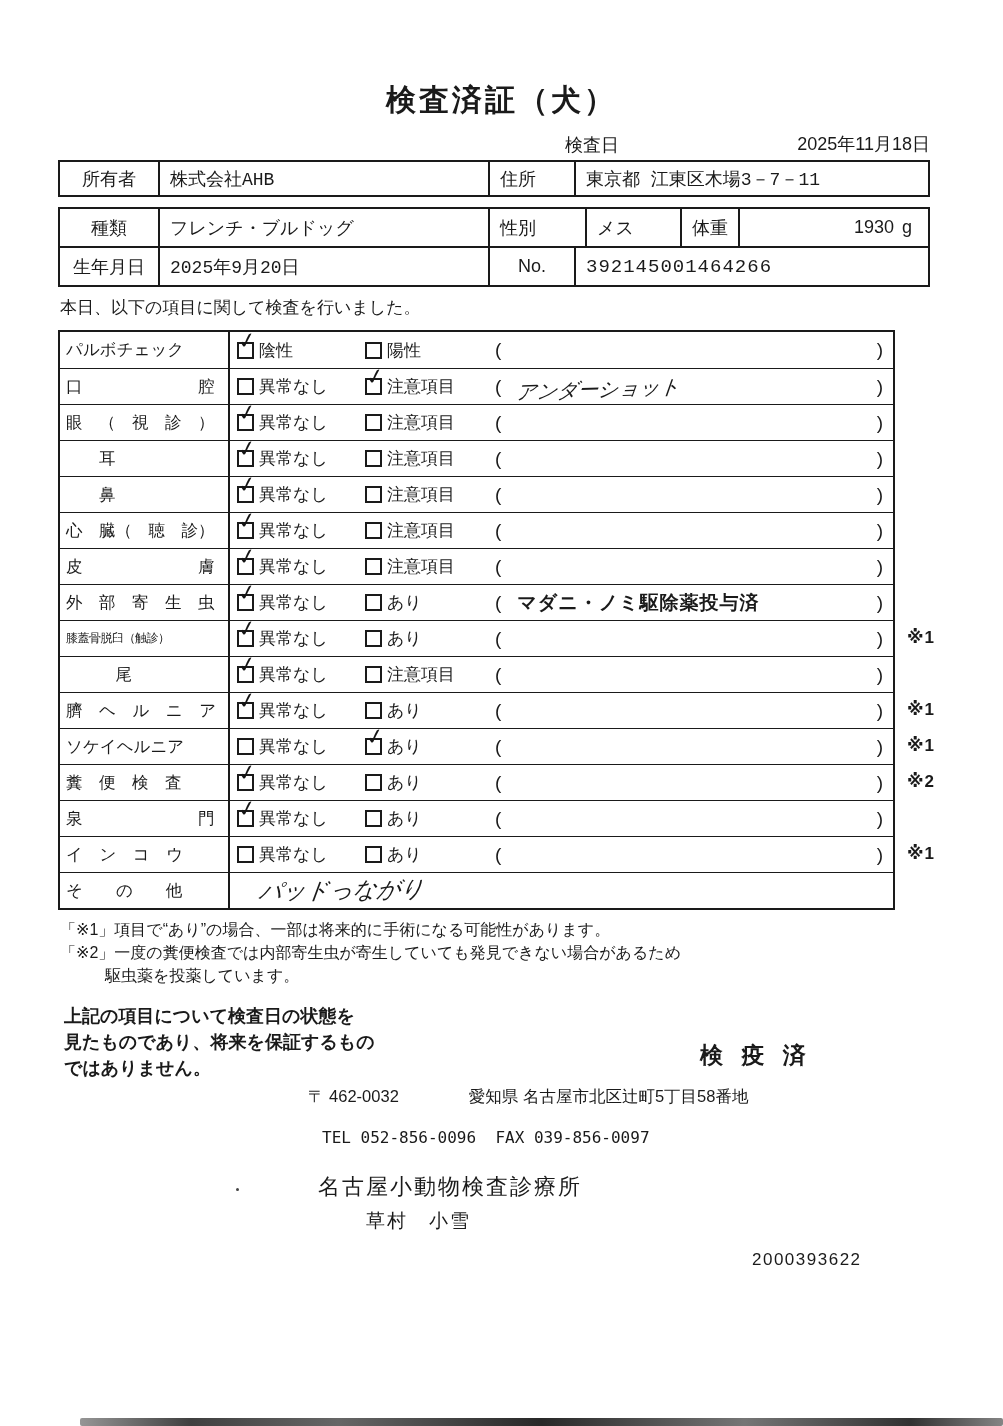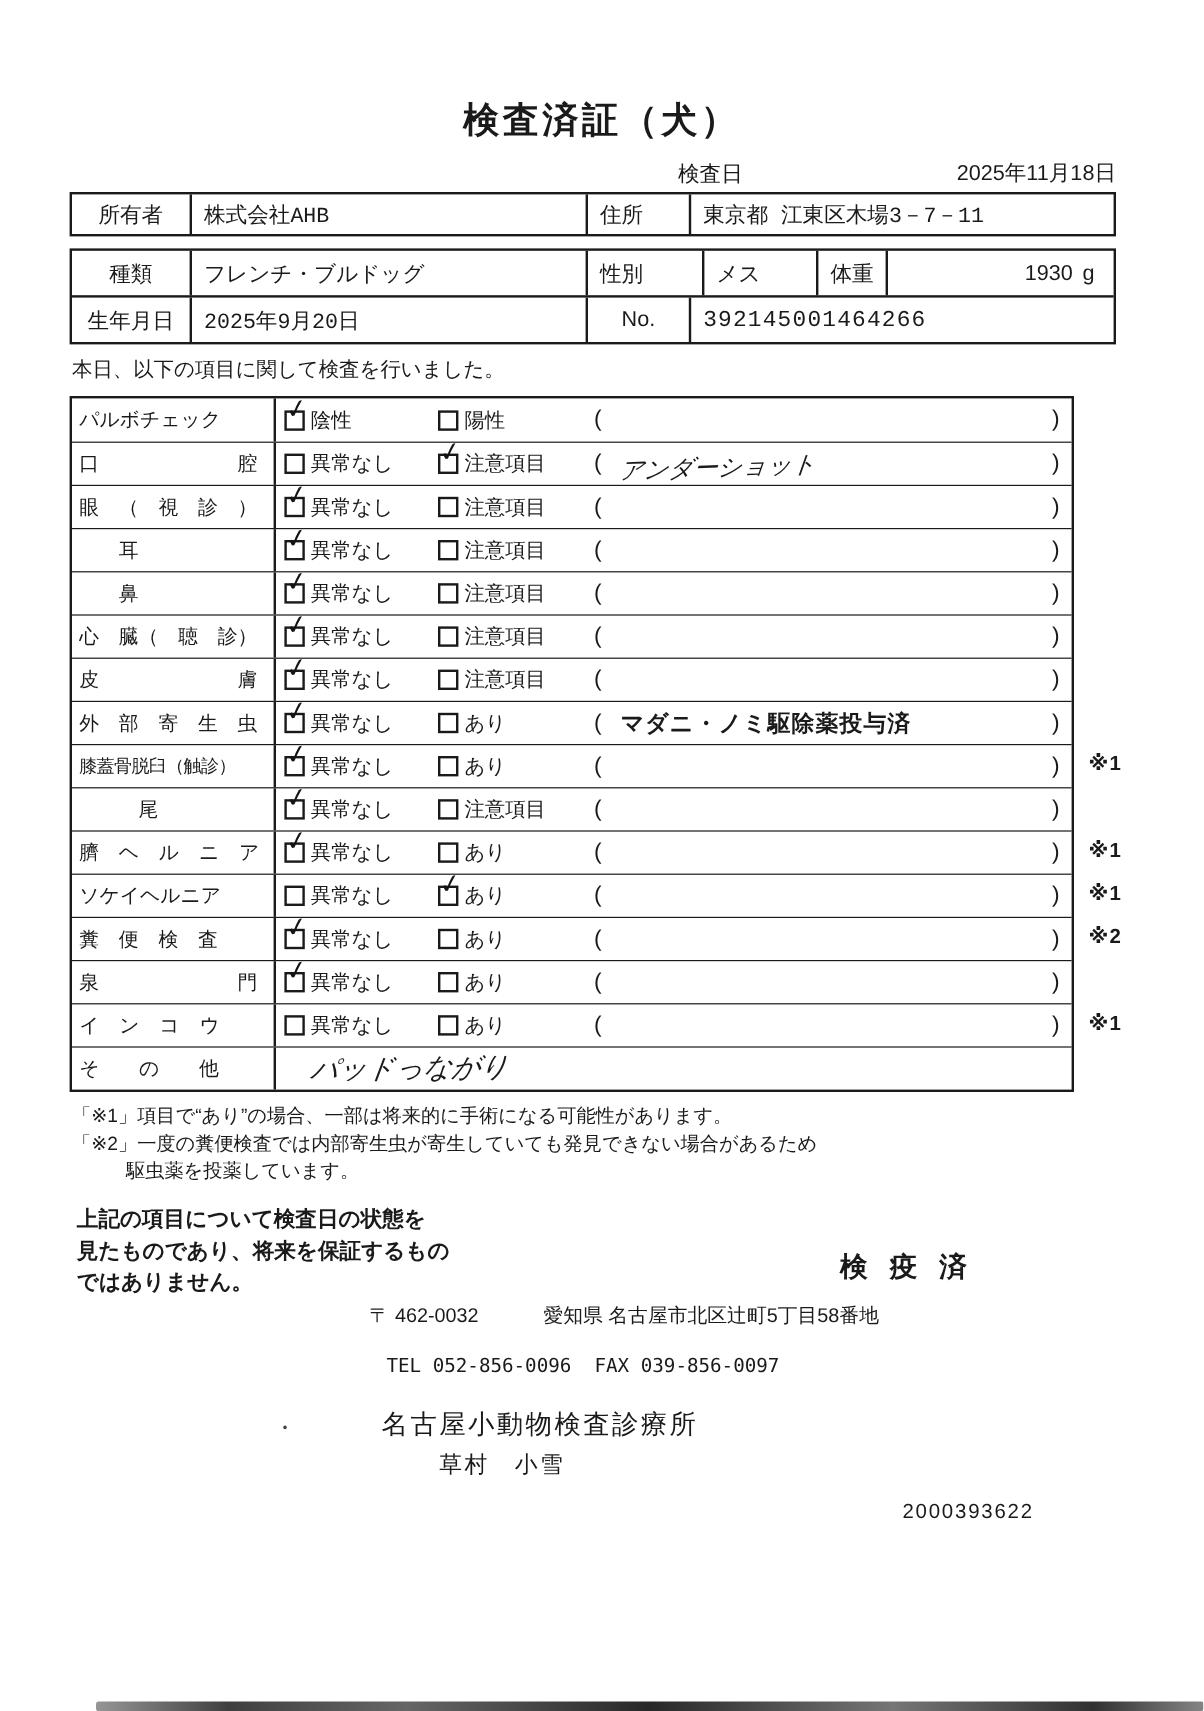--- a/index.html
+++ b/index.html
@@ -40,21 +40,21 @@
 
   .intro{top:296px;left:60px;font-size:17px;}
 
   
   .main-wrap{top:330px;left:58px;width:945px;height:580px;}
   .main-table{position:absolute;left:0;top:0;width:837px;border:2px solid #1a1a1a;box-sizing:border-box;background:#fff;}
   .irow{display:flex;height:36px;box-sizing:border-box;border-top:1.5px solid #1a1a1a;}
   .irow.first{border-top:none;}
   .cell-label{width:170px;box-sizing:border-box;border-right:2px solid #1a1a1a;display:flex;align-items:center;
     padding:0 6px;font-size:16.5px;white-space:pre;overflow:hidden;}
-  .cell-label.small{font-size:15px;letter-spacing:-0.5px;}
+  .cell-label.small{font-size:12px;letter-spacing:-0.5px;}
   .cell-content{flex:1;display:flex;align-items:center;padding-left:7px;overflow:hidden;}
   .opt{display:flex;align-items:center;width:128px;font-size:17px;flex:none;}
   .cb{width:13px;height:13px;border:2px solid #1a1a1a;margin-right:5px;position:relative;flex:none;background:#fff;}
   .tick{position:absolute;left:-1px;top:-14px;font-size:22px;font-weight:700;line-height:1;transform:rotate(-10deg);color:#141414;}
   .paren-area{flex:1;display:flex;align-items:center;font-size:19px;padding:0 10px 0 2px;}
   .paren{flex:none;}
   .pvalue{flex:1;padding-left:16px;font-size:18px;white-space:nowrap;overflow:hidden;}
   .pvalue.printed{font-weight:700;font-size:19px;letter-spacing:1px;}
   .hw{font-style:italic;transform:skewX(-8deg) rotate(-2deg);font-size:20px;}
   .free-value{padding-left:22px;font-size:23px;}
@@ -69,21 +69,21 @@
   .fn3{top:966px;left:105px;}
 
   
   .disc{left:64px;font-size:18px;font-weight:700;}
   .disc.l1{top:1004px;}
   .disc.l2{top:1030px;}
   .disc.l3{top:1056px;}
 
   .stamp{top:1040px;left:700px;font-size:23px;font-weight:700;letter-spacing:6px;}
 
-  .addr{top:1086px;left:308px;font-size:16.5px;display:flex;gap:54px;white-space:pre;}
+  .addr{top:1086px;left:308px;font-size:16.5px;display:flex;gap:70px;white-space:pre;}
   .telfax{top:1128px;left:322px;font-family:"DejaVu Sans Mono","Liberation Mono",monospace;font-size:16px;white-space:pre;}
   .clinic-name{top:1172px;left:318px;font-size:22px;letter-spacing:2px;}
   .vet-name{top:1208px;left:366px;font-size:19px;letter-spacing:2px;white-space:pre;}
   .serial{top:1250px;left:752px;font-size:17px;letter-spacing:1.5px;}
 
   
   .dot-artifact{top:1188px;left:236px;width:3px;height:3px;border-radius:50%;background:#444;}
   .scan-bar{bottom:0;left:80px;right:0;height:8px;opacity:.9;border-radius:2px;
     background:linear-gradient(90deg,#8a8a8a 0%,#2a2a2a 12%,#555 28%,#101010 50%,#666 72%,#1a1a1a 90%,#777 100%);}
 </style>

